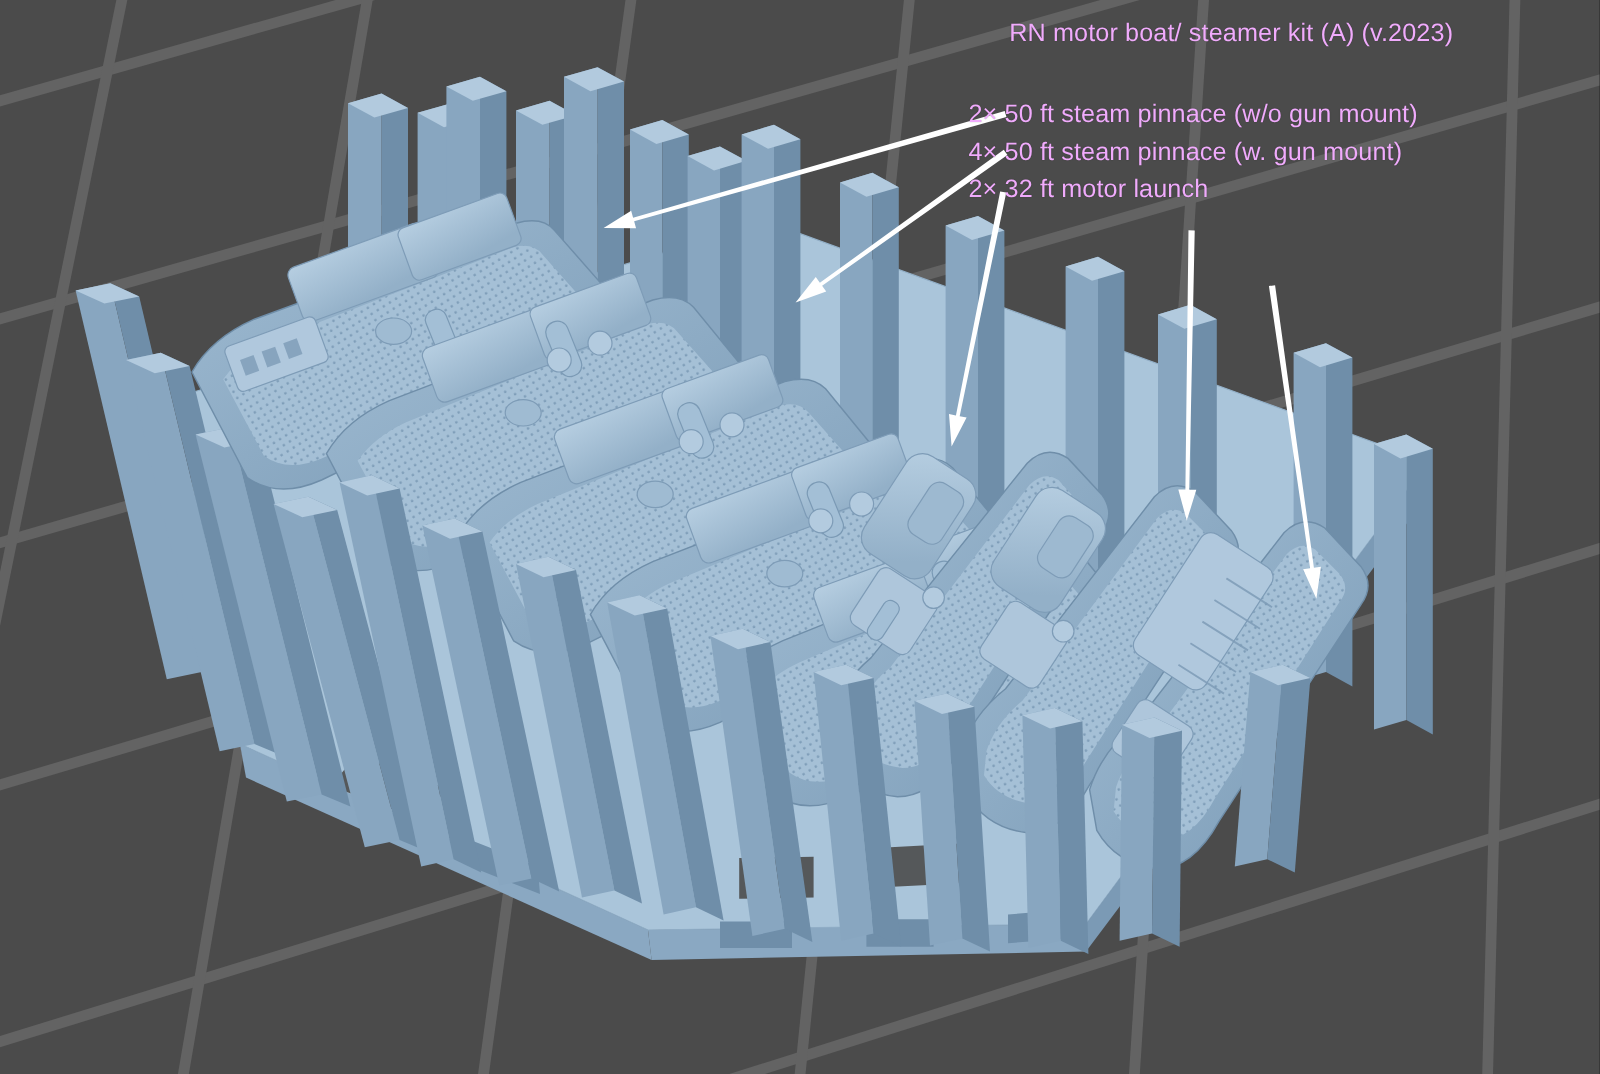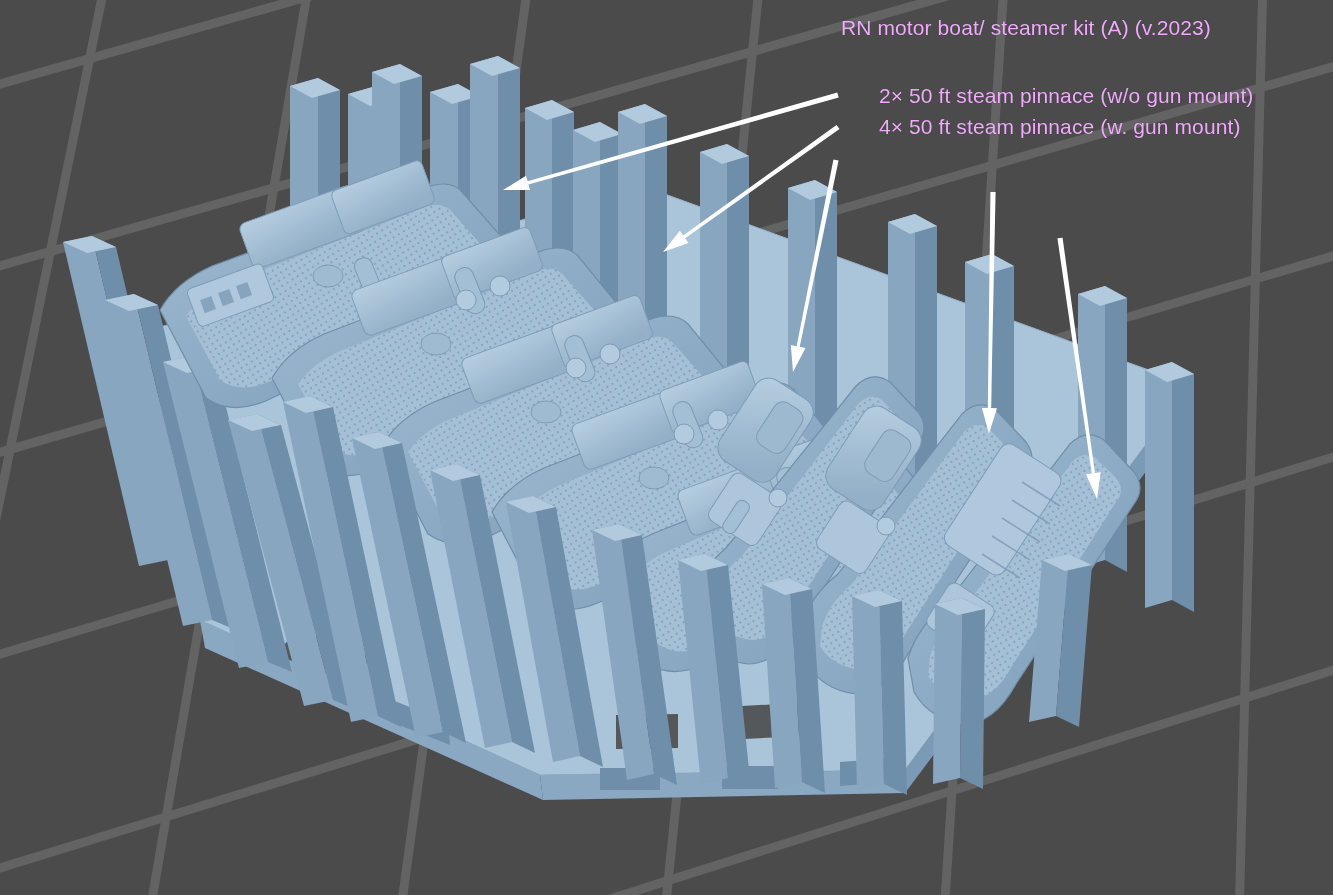--- a/index.html
+++ b/index.html
@@ -18,21 +18,21 @@
     position:absolute;
     z-index:4;
     color:#f0abfc;
     font-size:21px;
     line-height:31px;
     white-space:nowrap;
     letter-spacing:.1px;
     text-shadow:0 0 1px rgba(0,0,0,.35);
   }
   #title-text{left:841px;top:12px;}
-  #list-block{left:879px;top:80px;}
+  #list-block{left:807px;top:80px;}
   .list-line{display:block;height:31px;}
 </style>
 </head>
 <body>
 
 <div id="stage">
 
   <svg class="layer" id="bg-layer" viewBox="0 0 1333 895" preserveAspectRatio="none">
     <rect x="0" y="0" width="1333" height="895" fill="#4b4b4b"></rect>
     <g stroke="#636363" stroke-width="9" fill="none" opacity="1">
@@ -371,15 +371,16 @@
         <polygon points="990.40,191.96 987.83,407.98 981.93,407.88 989.00,434.00 996.93,408.13 991.03,408.03 995.60,192.04" fill="#ffffff"></polygon>
         <polygon points="1057.43,238.36 1091.77,473.48 1085.92,474.31 1097.00,499.00 1100.78,472.20 1094.93,473.03 1062.57,237.64" fill="#ffffff"></polygon>
       </g>
   </svg>
 
   <div class="anno-text" id="title-text">RN motor boat/ steamer kit (A) (v.2023)</div>
 
   <div class="anno-text" id="list-block">
     <span class="list-line">2× 50 ft steam pinnace (w/o gun mount)</span>
     <span class="list-line">4× 50 ft steam pinnace (w. gun mount)</span>
+    <span class="list-line">2× 32 ft motor launch</span>
   </div>
 
 </div>
 
 </body></html>

